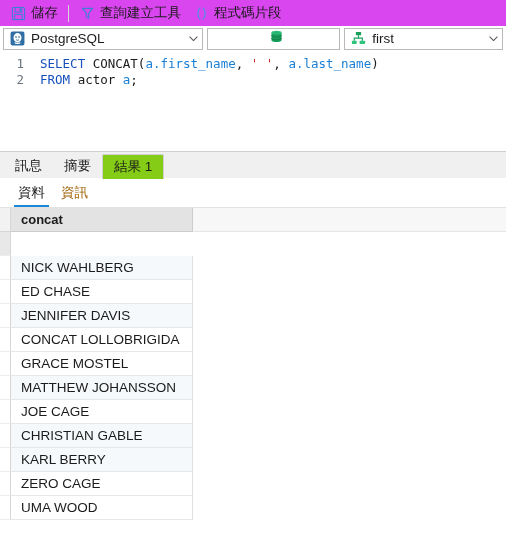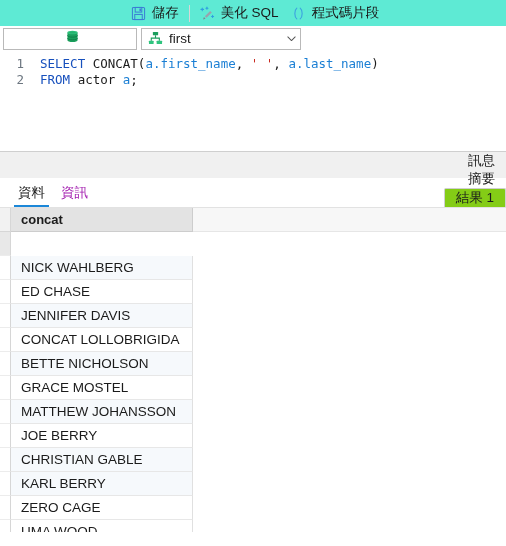--- a/index.html
+++ b/index.html
@@ -15,24 +15,23 @@
     font-size: 13px;
     color: #1b1b1b;
     -webkit-font-smoothing: antialiased;
   }
 
   
   .toolbar {
     height: 26px;
     display: flex;
     align-items: center;
-    background: #5eead4;
+    background: #d946ef;
     padding-left: 4px;
     box-sizing: border-box;
-    justify-content: center;
   }
   .tb-btn {
     display: flex;
     align-items: center;
     height: 24px;
     padding: 0 6px;
     gap: 5px;
     cursor: default;
     white-space: nowrap;
   }
@@ -136,21 +135,20 @@
 
   
   .tabstrip {
     height: 27px;
     background: #f0f0f0;
     border-top: 1px solid #cfcfcf;
     display: flex;
     align-items: flex-end;
     padding-left: 4px;
     box-sizing: border-box;
-    flex-direction: column;
   }
   .tab {
     height: 24px;
     display: flex;
     align-items: center;
     padding: 0 11px;
     font-size: 13.5px;
     color: #1b1b1b;
     background: transparent;
     box-sizing: border-box;
@@ -174,21 +172,21 @@
     align-items: stretch;
     padding-left: 10px;
     box-sizing: border-box;
     border-bottom: 1px solid #e2e2e2;
   }
   .subtab {
     display: flex;
     align-items: center;
     padding: 0 8px;
     font-size: 13.5px;
-    color: #a21caf;
+    color: #a16207;
     position: relative;
     cursor: default;
     white-space: nowrap;
   }
   .subtab.active { color: #1b1b1b; }
   .subtab.active::after {
     content: "";
     position: absolute;
     left: 4px; right: 4px; bottom: 0;
     height: 2px;
@@ -283,53 +281,62 @@
         <rect x="4.5" y="1.5" width="7" height="5" fill="none" stroke="#3b7fd4" stroke-width="1.1"></rect>
         <rect x="4" y="9" width="8" height="5.5" fill="none" stroke="#3b7fd4" stroke-width="1.1"></rect>
         <rect x="9" y="2.7" width="1.8" height="2.8" fill="#3b7fd4"></rect>
       </svg>
     </span>
     <span class="tb-label">儲存</span>
   </div>
 
   <div class="tb-sep"></div>
 
-
   <div class="tb-btn">
     <span class="ico">
       <svg width="15" height="15" viewBox="0 0 16 16">
-        <path d="M5.2 10.8 L10.8 5.2 L12.6 7.0 L7.0 12.6 Z" fill="#9aa3ad"></path>
-        <path d="M4.2 11.8 L5.9 13.5 L3.2 14.3 Z" fill="#7d858e"></path>
-        <g stroke="#2f9fe0" stroke-width="1.1" stroke-linecap="round">
-          <line x1="2.4" y1="2.2" x2="2.4" y2="5.0"></line>
-          <line x1="1.0" y1="3.6" x2="3.8" y2="3.6"></line>
-          <line x1="7.4" y1="1.2" x2="7.4" y2="3.4"></line>
-          <line x1="6.3" y1="2.3" x2="8.5" y2="2.3"></line>
-          <line x1="13.4" y1="10.0" x2="13.4" y2="12.2"></line>
-          <line x1="12.3" y1="11.1" x2="14.5" y2="11.1"></line>
-        </g>
-      </svg>
-    </span>
-    <span class="tb-label">美化 SQL</span>
-  </div>
+        <path d="M2.5 2.5 H13.5 L9.3 7.6 V13.2 L6.7 11.6 V7.6 Z" fill="none" stroke="#3b7fd4" stroke-width="1.15" stroke-linejoin="round"></path>
+      </svg>
+    </span>
+    <span class="tb-label">查詢建立工具</span>
+  </div>
+
 
   <div class="tb-btn">
     <span class="ico">
       <svg width="15" height="15" viewBox="0 0 16 16">
         <path d="M6.2 2.2 C3.4 4.3 3.4 11.7 6.2 13.8" fill="none" stroke="#3b9fe0" stroke-width="1.15" stroke-linecap="round"></path>
         <path d="M9.8 2.2 C12.6 4.3 12.6 11.7 9.8 13.8" fill="none" stroke="#3b9fe0" stroke-width="1.15" stroke-linecap="round"></path>
       </svg>
     </span>
     <span class="tb-label">程式碼片段</span>
   </div>
 
 </div>
 
 <div class="dd-row">
 
+  <div class="dd dd-1">
+    <span class="ico">
+      <svg width="15" height="15" viewBox="0 0 16 16">
+        <rect x="0.6" y="0.6" width="14.8" height="14.8" rx="2" fill="#2f6ea5"></rect>
+        <ellipse cx="8" cy="7.2" rx="4.3" ry="5.0" fill="#ffffff"></ellipse>
+        <path d="M5.1 12.2 C5.6 13.6 10.4 13.6 10.9 12.2" fill="none" stroke="#ffffff" stroke-width="1.2"></path>
+        <ellipse cx="6.4" cy="6.4" rx="0.75" ry="0.95" fill="#2f6ea5"></ellipse>
+        <ellipse cx="9.6" cy="6.4" rx="0.75" ry="0.95" fill="#2f6ea5"></ellipse>
+        <path d="M6.3 9.3 Q8 10.6 9.7 9.3" fill="none" stroke="#2f6ea5" stroke-width="0.9"></path>
+      </svg>
+    </span>
+    <span class="dd-text">PostgreSQL</span>
+    <span class="chev">
+      <svg width="11" height="11" viewBox="0 0 12 12">
+        <path d="M2 4.3 L6 8.2 L10 4.3" fill="none" stroke="#555" stroke-width="1.1" stroke-linecap="round" stroke-linejoin="round"></path>
+      </svg>
+    </span>
+  </div>
 
   <div class="dd dd-2">
     <span class="ico">
       <svg width="15" height="15" viewBox="0 0 16 16">
         <path d="M2.6 3.8 V12.0 C2.6 13.2 5.0 13.9 8 13.9 C11 13.9 13.4 13.2 13.4 12.0 V3.8 Z" fill="#1a9e5c"></path>
         <ellipse cx="8" cy="3.8" rx="5.4" ry="1.9" fill="#2fc47e"></ellipse>
         <ellipse cx="8" cy="3.8" rx="3.5" ry="1.1" fill="#1a9e5c" opacity="0.45"></ellipse>
         <path d="M2.6 6.8 C2.6 8.0 5.0 8.7 8 8.7 C11 8.7 13.4 8.0 13.4 6.8" fill="none" stroke="#0d7d45" stroke-width="0.9"></path>
         <path d="M2.6 9.6 C2.6 10.8 5.0 11.5 8 11.5 C11 11.5 13.4 10.8 13.4 9.6" fill="none" stroke="#0d7d45" stroke-width="0.9"></path>
       </svg>
@@ -405,47 +412,42 @@
     <div class="grow alt">
       <div class="grownum"></div>
       <div class="gcell">JENNIFER DAVIS</div>
       <div class="gfill"></div>
     </div>
     <div class="grow">
       <div class="grownum"></div>
       <div class="gcell">CONCAT LOLLOBRIGIDA</div>
       <div class="gfill"></div>
     </div>
+    <div class="grow">
+      <div class="grownum"></div>
+      <div class="gcell">GRACE MOSTEL</div>
+      <div class="gfill"></div>
+    </div>
     <div class="grow alt">
       <div class="grownum"></div>
-      <div class="gcell">BETTE NICHOLSON</div>
-      <div class="gfill"></div>
-    </div>
-    <div class="grow">
-      <div class="grownum"></div>
-      <div class="gcell">GRACE MOSTEL</div>
+      <div class="gcell">MATTHEW JOHANSSON</div>
+      <div class="gfill"></div>
+    </div>
+    <div class="grow">
+      <div class="grownum"></div>
+      <div class="gcell">JOE CAGE</div>
       <div class="gfill"></div>
     </div>
     <div class="grow alt">
       <div class="grownum"></div>
-      <div class="gcell">MATTHEW JOHANSSON</div>
-      <div class="gfill"></div>
-    </div>
-    <div class="grow">
-      <div class="grownum"></div>
-      <div class="gcell">JOE BERRY</div>
+      <div class="gcell">CHRISTIAN GABLE</div>
       <div class="gfill"></div>
     </div>
     <div class="grow alt">
       <div class="grownum"></div>
-      <div class="gcell">CHRISTIAN GABLE</div>
-      <div class="gfill"></div>
-    </div>
-    <div class="grow alt">
-      <div class="grownum"></div>
       <div class="gcell">KARL BERRY</div>
       <div class="gfill"></div>
     </div>
     <div class="grow">
       <div class="grownum"></div>
       <div class="gcell">ZERO CAGE</div>
       <div class="gfill"></div>
     </div>
     <div class="grow">
       <div class="grownum"></div>

